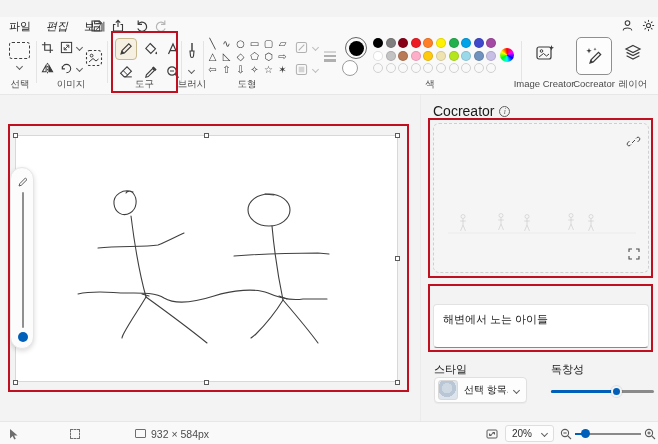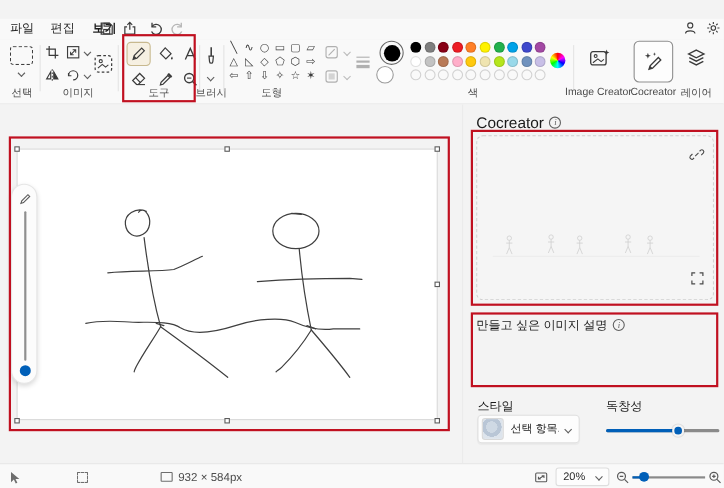--- a/index.html
+++ b/index.html
@@ -20,21 +20,21 @@
   .win-btn { position:absolute; top:0; width:26px; height:17px; display:flex; align-items:center; justify-content:center; color:#444; }
   .wb-min { left:586px; } .wb-max { left:614px; } .wb-close { left:640px; }
   .glyph-min { width:9px; height:1px; background:#444; }
   .glyph-max { width:8px; height:8px; border:1px solid #444; border-radius:1px; }
   .glyph-close { font-size:12px; line-height:12px; color:#444; font-family:"DejaVu Sans",sans-serif; }
   .glyph-close::after{ content:"\00D7"; }
 
   
   .menubar { position:absolute; left:0; top:17px; width:658px; height:19px; background:#f9f9f9; }
   .menu-item { position:absolute; top:2px; height:15px; line-height:15px; font-size:11px; color:#1a1a1a; padding:0 4px; border-radius:3px; }
-  .mi-file { left:5px; } .mi-edit { left:42px; } .mi-view { left:80px;font-weight:bold; }
+  .mi-file { left:5px; } .mi-edit { left:42px;font-style:italic; } .mi-view { left:80px; }
   .mb-icon { position:absolute; top:2px; width:15px; height:14px; }
   .mb-icon svg { display:block; }
 
   
   .ribbon { position:absolute; left:0; top:36px; width:658px; height:59px; background:#f9f9f9; border-bottom:1px solid #e7e7e7; }
   .grp-label { position:absolute; top:42px; font-size:9.5px; color:#4a4a4a; text-align:center; white-space:nowrap; }
   .vsep { position:absolute; top:5px; height:42px; width:1px; background:#e4e4e4; }
   .tool-btn { position:absolute; width:22px; height:22px; display:flex; align-items:center; justify-content:center; border-radius:4px; }
   .tool-btn.selected { background:#f6f0e2; border:1px solid #c8b98f; }
   .chev { position:absolute; width:5px; height:5px; border-right:1px solid #5f5f5f; border-bottom:1px solid #5f5f5f; transform:rotate(45deg); }
@@ -101,21 +101,21 @@
 
   .creativity-label { position:absolute; left:130px; top:267px; font-size:11px; color:#1a1a1a; }
   .creativity-slider { position:absolute; left:130px; top:291px; width:103px; height:10px; }
   .cs-track { position:absolute; left:0; top:4px; width:100%; height:3px; border-radius:2px; background:#8a8a8a; }
   .cs-fill { position:absolute; left:0; top:4px; height:3px; border-radius:2px; background:var(--accent,#005fb8); }
   .cs-thumb { position:absolute; top:0; width:11px; height:11px; border-radius:50%; background:var(--accent,#005fb8); border:2px solid #f3f3f3; box-shadow:0 0 0 1px rgba(0,0,0,.08); }
 
   
   .statusbar { position:absolute; left:0; top:421px; width:658px; height:23px; background:#f9f9f9; border-top:1px solid #e7e7e7; font-size:10.5px; color:#4d4d4d; }
   .sb-item { position:absolute; top:0; height:23px; display:flex; align-items:center; gap:5px; }
-  .sb-cursor { left:9px; } .sb-selsize { left:70px; } .sb-size { left:146px; }
+  .sb-cursor { left:9px; } .sb-selsize { left:70px; } .sb-size { left:135px; }
   .sb-dash-rect { width:10px; height:10px; border:1px dashed #6e6e6e; border-radius:1px; }
   .sb-rect { width:11px; height:9px; border:1px solid #6e6e6e; border-radius:1px; }
   .sb-fit { left:486px; }
   .zoom-select { position:absolute; left:505px; top:3px; width:49px; height:17px; background:#fdfdfd; border:1px solid #dedede; border-radius:3px;
     display:flex; align-items:center; justify-content:space-between; padding:0 6px; font-size:10px; color:#2b2b2b; }
   .sb-zoomout { left:560px; } .sb-zoomin { left:644px; }
   .zoom-slider { position:absolute; left:575px; top:6px; width:66px; height:11px; }
   .zs-track { position:absolute; left:0; top:5px; width:100%; height:1.5px; background:#8a8a8a; }
   .zs-fill { position:absolute; left:0; top:5px; height:1.5px; background:var(--accent,#005fb8); }
   .zs-thumb { position:absolute; top:1px; width:9px; height:9px; border-radius:50%; background:var(--accent,#005fb8); }
@@ -488,24 +488,21 @@
       <div class="expand-icon">
         <svg width="12" height="12" viewBox="0 0 12 12" fill="none" stroke="#4a4a4a" stroke-width="1.1">
           <path d="M1,4 V1 H4"></path>
             <path d="M8,1 H11 V4"></path>
             <path d="M11,8 V11 H8"></path>
             <path d="M4,11 H1 V8"></path>
         </svg>
       </div>
     </div>
 
-    <div class="desc-label">
-      <span>만들고 싶은 이미지 설명</span>
-      <span class="info-icon"></span>
-    </div>
+    <div class="desc-box">해변에서 노는 아이들</div>
 
     <div class="style-label">스타일</div>
     <div class="style-dropdown">
       <span class="style-thumb"></span>
       <span class="style-text">선택 항목...</span>
       <span class="style-chev"></span>
     </div>
 
     <div class="creativity-label">독창성</div>
     <div class="creativity-slider">

